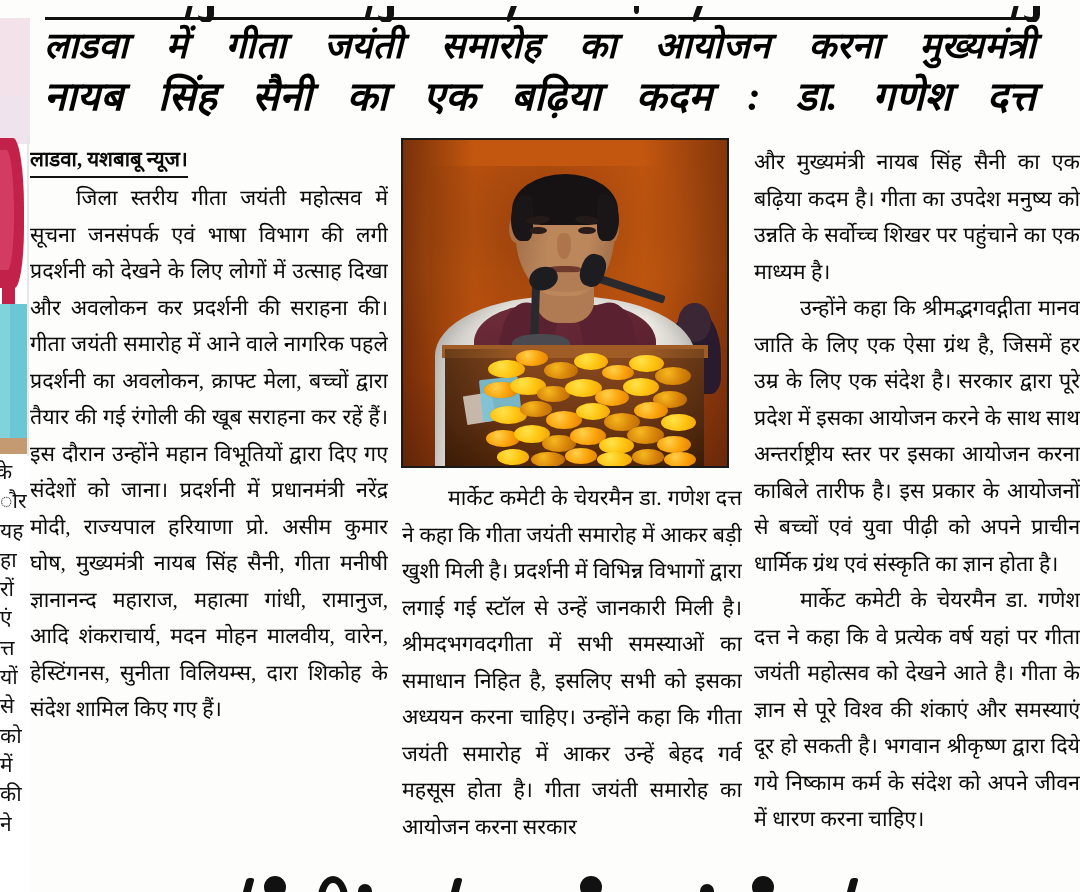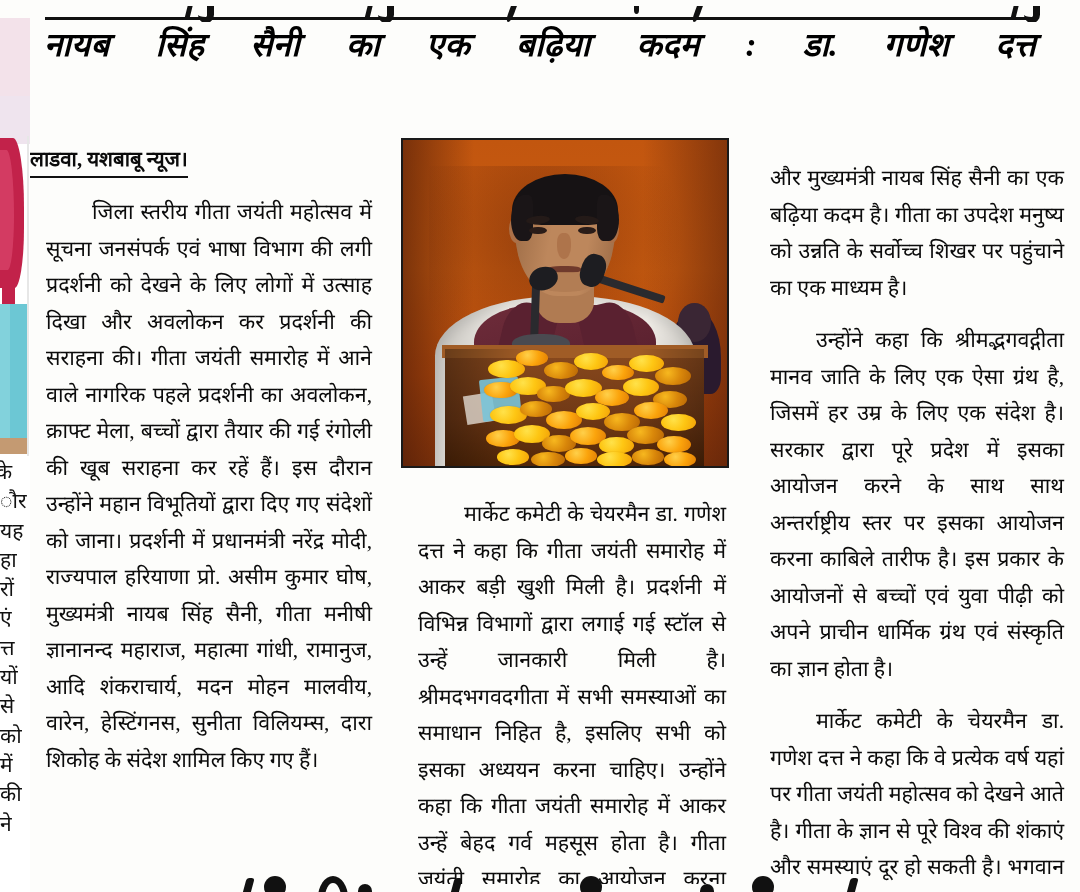--- a/index.html
+++ b/index.html
@@ -105,21 +105,21 @@
     font-style: italic;
     font-size: 37px;
     line-height: 51px;
     color: #000;
     white-space: nowrap;
     letter-spacing: 0.2px;
     text-align: justify;
     text-align-last: justify;
   }
   .headline-line.l1 { font-size: 36.5px; }
-  .headline-line.l2 { font-size: 33px; }
+  .headline-line.l2 { font-size: 40px; }
 
   
   #body-columns {
     position: absolute;
     top: 144px;
     left: 30px;
     width: 1050px;
     height: 740px;
   }
 
@@ -160,21 +160,21 @@
     margin-bottom: 1px;
   }
   .byline span {
     border-bottom: 2px solid #111;
     padding-bottom: 1px;
     display: inline-block;
   }
 
   p.para {
     text-indent: 46px;
-    margin: 16px;
+    margin: 0;
     text-align: justify;
     text-align-last: left;
     word-spacing: 0px;
   }
 
   
   #photo-figure {
     position: absolute;
     top: 138px;
     left: 401px;
@@ -441,20 +441,21 @@
 त्त
 यों
 से
 को
 में
 की
 ने</div>
   </div>
 
   <div id="headline">
+    <div class="headline-line l1">लाडवा में गीता जयंती समारोह का आयोजन करना मुख्यमंत्री</div>
     <div class="headline-line l2">नायब सिंह सैनी का एक बढ़िया कदम : डा. गणेश दत्त</div>
   </div>
 
   <div id="photo-figure">
     <div class="ph-bg"></div>
     <div class="ph-bg-dark-l"></div>
     <div class="ph-bg-dark-r"></div>
     <div class="ph-bg-shadow"></div>
 
     <div class="ph-side-dark"></div>

